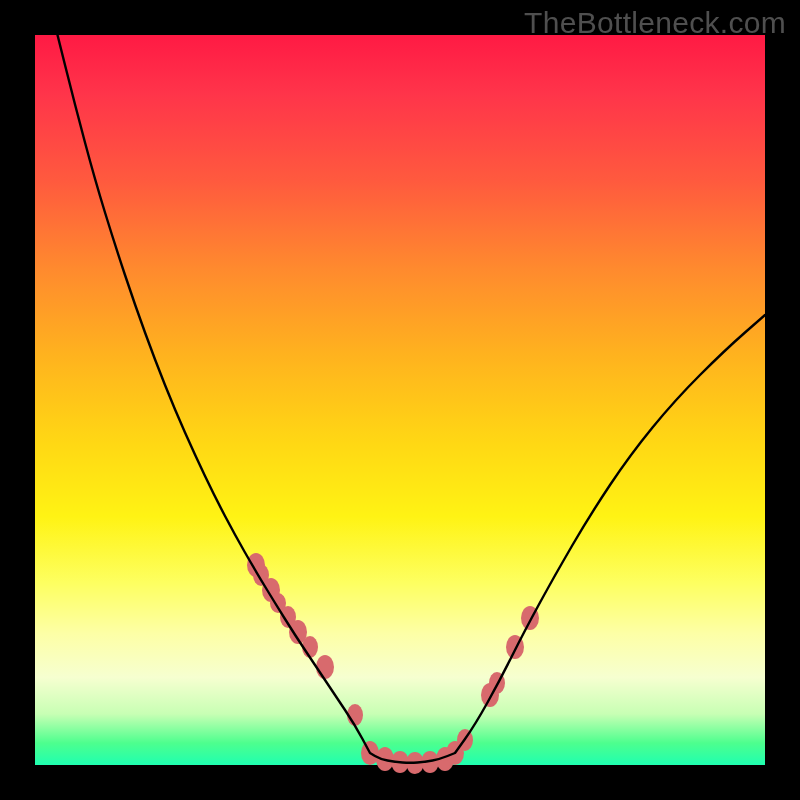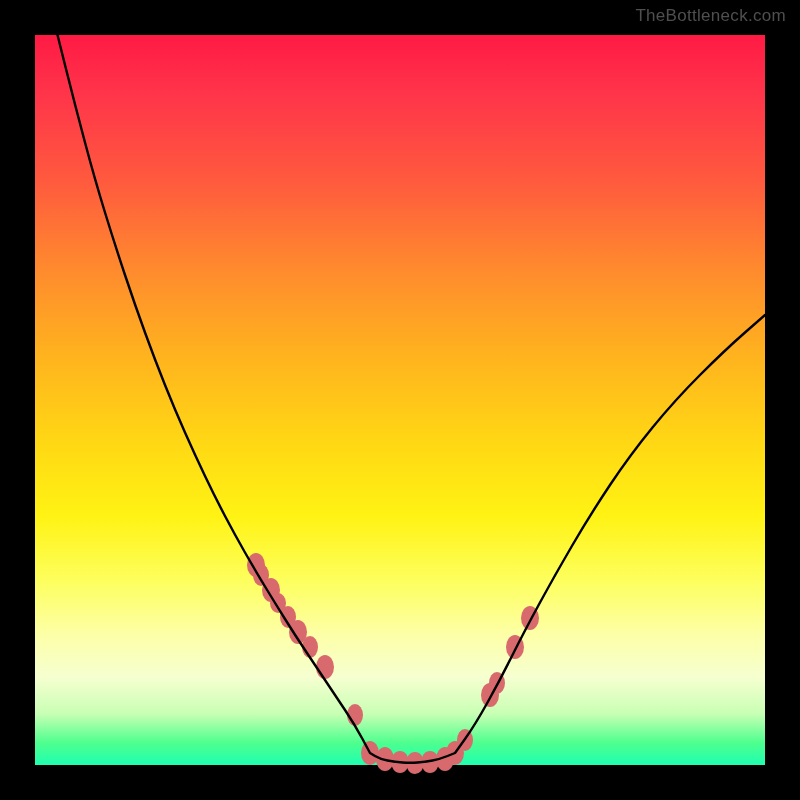--- a/index.html
+++ b/index.html
@@ -37,21 +37,21 @@
       #c8ffb4 93%,
       #4dff8e 97%,
       #1fffb0 100%
     );
   }
   .watermark {
     position: absolute;
     top: 6px;
     right: 14px;
     color: #4f4f4f;
-    font-size: 17px;
+    font-size: 30px;
     font-weight: 500;
     letter-spacing: 0.3px;
   }
   svg.overlay {
     position: absolute;
     left: 0;
     top: 0;
     width: 730px;
     height: 730px;
     overflow: visible;

